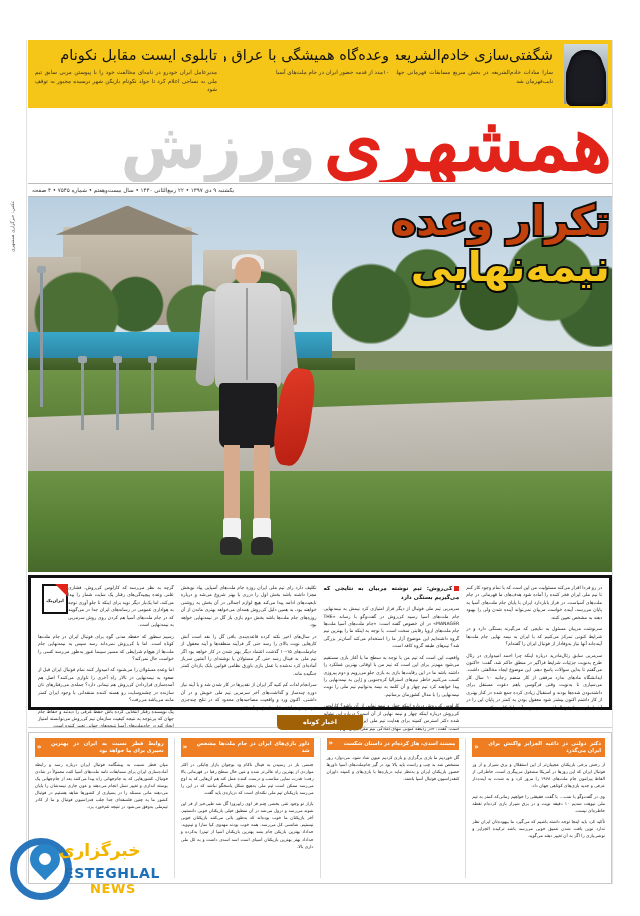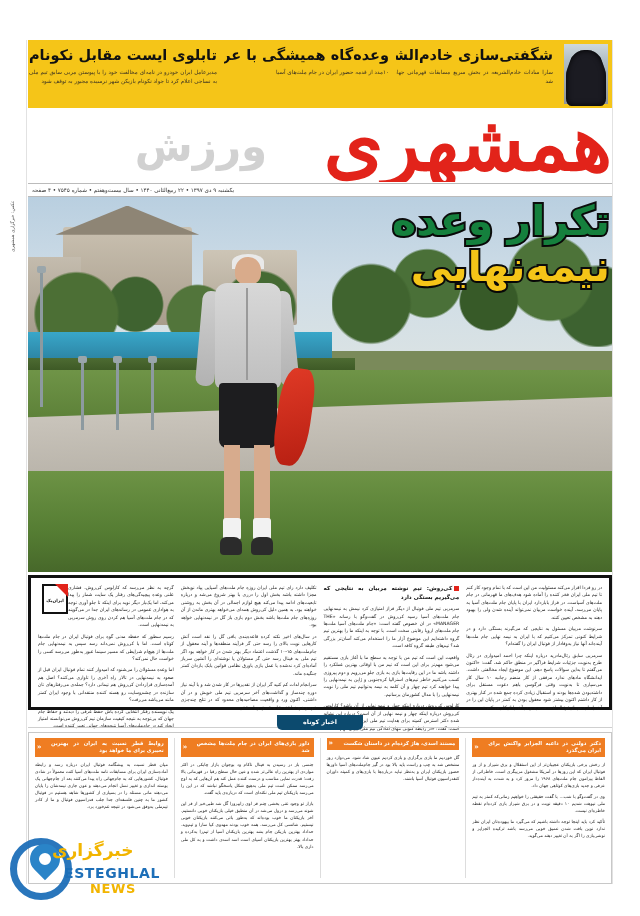--- a/index.html
+++ b/index.html
@@ -26,21 +26,21 @@
     box-sizing:border-box;overflow:hidden;
   }
   .bc1{width:216px;}
   .bc2{width:172px;}
   .bc3{width:196px;}
   .banner-txt{
     flex:1;padding:6px 7px 4px 7px;display:flex;flex-direction:column;
     align-items:flex-start;justify-content:flex-start;
   }
   .banner-title{
-    font-size:14.5px;font-weight:bold;color:#111;line-height:1.25;
+    font-size:14.5px;font-weight:normal;color:#111;line-height:1.25;
     letter-spacing:-0.3px;white-space:nowrap;
   }
   .banner-sub{
     font-size:5.6px;color:#3a3222;line-height:1.55;margin-top:4px;
     text-align:justify;direction:rtl;
   }
   .banner-photo{
     width:52px;height:100%;flex:0 0 52px;position:relative;overflow:hidden;
   }
   .ph-woman{
@@ -65,22 +65,22 @@
   }
   .logo-red{
     position:absolute;right:0;top:0;height:74px;width:300px;
     color:#e2231a;font-size:76px;font-weight:bold;line-height:72px;
     text-align:right;letter-spacing:-2px;
     font-family:Liberation Sans, sans-serif;
     direction:rtl;
   }
   .logo-grey{
     position:absolute;right:296px;top:8px;height:66px;width:230px;
-    color:#c9c9c9;font-size:42px;font-weight:bold;line-height:62px;
-    text-align:center;letter-spacing:-1px;direction:rtl;opacity:.85;
+    color:#c9c9c9;font-size:62px;font-weight:bold;line-height:62px;
+    text-align:right;letter-spacing:-1px;direction:rtl;opacity:.85;
   }
   .dateline{
     position:absolute;left:28px;top:183px;width:584px;height:14px;
     border-top:1px solid #bbb;border-bottom:1px solid #bbb;
     text-align:left;direction:rtl;
     font-size:5.6px;color:#333;line-height:13px;padding-left:4px;
     box-sizing:border-box;
   }
   
   .hero{
@@ -150,21 +150,21 @@
   .headline{
     position:absolute;right:30px;top:200px;width:268px;text-align:right;
     direction:rtl;z-index:6;
   }
   .hl-line{
     font-size:41px;font-weight:bold;line-height:1.07;margin:0 0 2px 0;
     letter-spacing:-1px;
     -webkit-text-stroke:4px #0c0c0c;paint-order:stroke fill;
     text-shadow:0 2px 0 rgba(0,0,0,.35);
   }
-  .hl-white{color:#15803d;}
+  .hl-white{color:#c2410c;}
   .hl-yellow{color:#f5c518;}
   .lead{
     position:absolute;right:32px;top:398px;width:252px;direction:rtl;
     text-align:justify;font-size:8.6px;line-height:1.72;font-weight:bold;
     color:#ffffff;z-index:6;
     text-shadow:0 1px 2px rgba(0,0,0,.95),0 0 4px rgba(0,0,0,.85);
   }
   .lead-bullet{
     position:absolute;right:-14px;top:2px;width:11px;height:11px;border-radius:50%;
     background:#f5c518;border:2px solid #fff;box-sizing:border-box;
@@ -194,21 +194,21 @@
   .sub-head{
     font-size:5.6px;font-weight:bold;color:#111;margin:0 0 3px 0;display:block;
   }
   .sq{display:inline-block;width:5px;height:5px;background:#e2231a;
     margin-left:2px;vertical-align:middle;}
   
   .tab-wrap{position:absolute;left:28px;top:715px;width:584px;height:18px;}
   .tab-line{position:absolute;left:0;top:12px;width:100%;height:1px;background:#cfcfcf;}
   .tab{
     position:absolute;left:50%;top:0;transform:translateX(-50%);
-    background:#0c4a6e;color:#fff;font-size:6.4px;font-weight:bold;
+    background:#a16207;color:#fff;font-size:6.4px;font-weight:bold;
     padding:3px 26px 4px 26px;border-radius:0 0 5px 5px;direction:rtl;
   }
   
   .bottom-box{
     position:absolute;left:28px;top:732px;width:584px;height:152px;
     border:1px solid #c8c8c8;background:#fff;box-sizing:border-box;
     padding:5px 6px;display:flex;flex-direction:row-reverse;gap:6px;
   }
   .bcol{flex:1;direction:rtl;text-align:justify;
     font-size:4.4px;line-height:1.6;color:#1f1f1f;position:relative;}
@@ -232,21 +232,21 @@
     position:absolute;left:6px;top:6px;width:62px;height:62px;border-radius:50%;
     border:7px solid #1d6fb8;box-sizing:border-box;opacity:.95;
   }
   .wm-pin{
     position:absolute;left:26px;top:12px;width:30px;height:30px;border-radius:50% 50% 50% 0;
     transform:rotate(-45deg);background:#2a84c8;
   }
   .wm-pin:after{content:"";position:absolute;left:9px;top:9px;width:12px;height:12px;
     border-radius:50%;background:#ffffff;}
   .wm-fa{
-    position:absolute;left:48px;top:8px;font-size:17px;font-weight:bold;color:#f2b500;
+    position:absolute;left:55px;top:8px;font-size:17px;font-weight:bold;color:#f2b500;
     direction:rtl;letter-spacing:-1px;
   }
   .wm-en1{position:absolute;left:60px;top:33px;font-size:14px;font-weight:bold;
     color:#1d6fb8;letter-spacing:.6px;}
   .wm-en2{position:absolute;left:86px;top:49px;font-size:13px;font-weight:bold;
     color:#f2b500;letter-spacing:.6px;}
   
   .side-vert{
     position:absolute;left:10px;top:200px;height:160px;width:12px;
     writing-mode:vertical-rl;transform:rotate(180deg);

